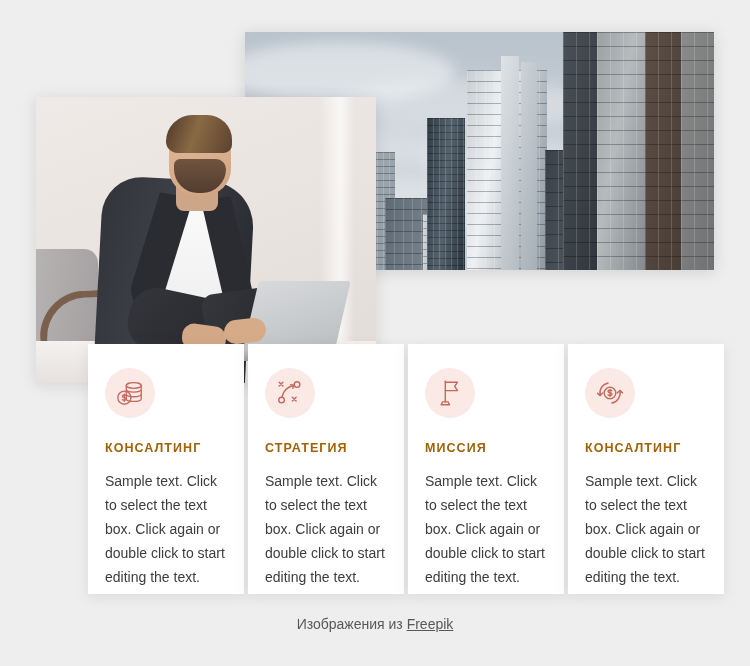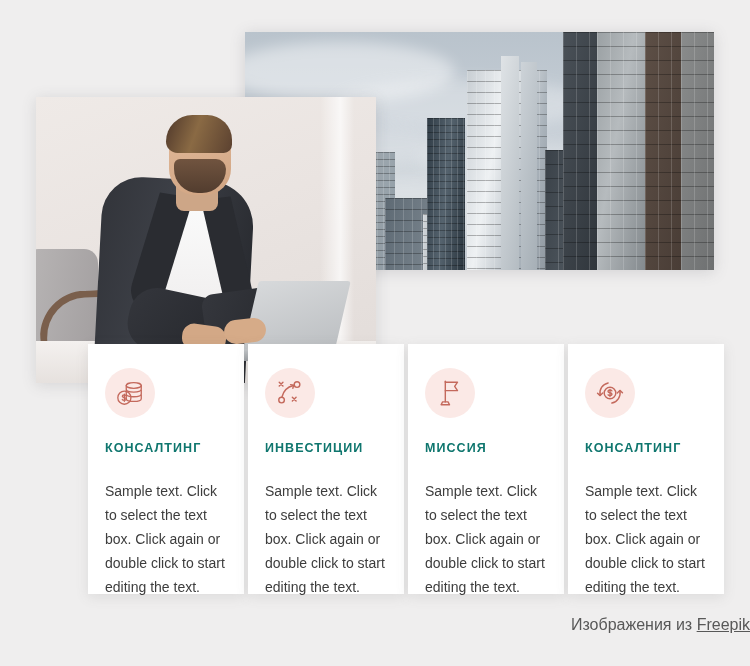--- a/index.html
+++ b/index.html
@@ -281,38 +281,38 @@
     align-items: center;
     justify-content: center;
     margin-bottom: 23px;
   }
   .icon-circle svg { display: block; }
 
   .card-title {
     font-size: 12.5px;
     font-weight: bold;
     letter-spacing: 1.05px;
-    color: #0f766e;
-    margin-bottom: 24px;
+    color: #a16207;
+    margin-bottom: 14px;
     white-space: nowrap;
   }
   .card-text {
     font-size: 14px;
     line-height: 1.72;
     color: #3d3d3d;
   }
 
   
   .credit {
     position: absolute;
     left: 0;
     right: 0;
     top: 616px;
-    text-align: right;
-    font-size: 16px;
+    text-align: center;
+    font-size: 14px;
     color: #585858;
   }
   .credit a {
     color: #585858;
     text-decoration: underline;
   }
 </style>
 </head>
 <body>
 
@@ -406,21 +406,21 @@
       <div class="icon-circle">
         <svg width="30" height="30" viewBox="0 0 32 32" fill="none" stroke="#c4695c" stroke-width="1.5" stroke-linecap="round" stroke-linejoin="round">
           <path d="M4.5 4.5l4 4M8.5 4.5l-4 4"></path>
           <circle cx="23.5" cy="7" r="3"></circle>
           <circle cx="7" cy="23.5" r="3"></circle>
           <path d="M18.5 20.5l4 4M22.5 20.5l-4 4"></path>
           <path d="M7.5 20c1.5-6 6-10.5 12-12"></path>
           <path d="M16.6 7.1l3.4.5-1 3.3"></path>
         </svg>
       </div>
-      <div class="card-title">ИНВЕСТИЦИИ</div>
+      <div class="card-title">СТРАТЕГИЯ</div>
       <div class="card-text">Sample text. Click to select the text box. Click again or double click to start editing the text.</div>
     </div>
 
     <div class="card">
       <div class="icon-circle">
         <svg width="30" height="30" viewBox="0 0 32 32" fill="none" stroke="#c4695c" stroke-width="1.5" stroke-linecap="round" stroke-linejoin="round">
           <path d="M11 3.5v22"></path>
           <path d="M11 4.5h13l-3 4.5 3 4.5H11"></path>
           <path d="M6.5 28.5h9l-1.6-3h-5.8z"></path>
         </svg>

